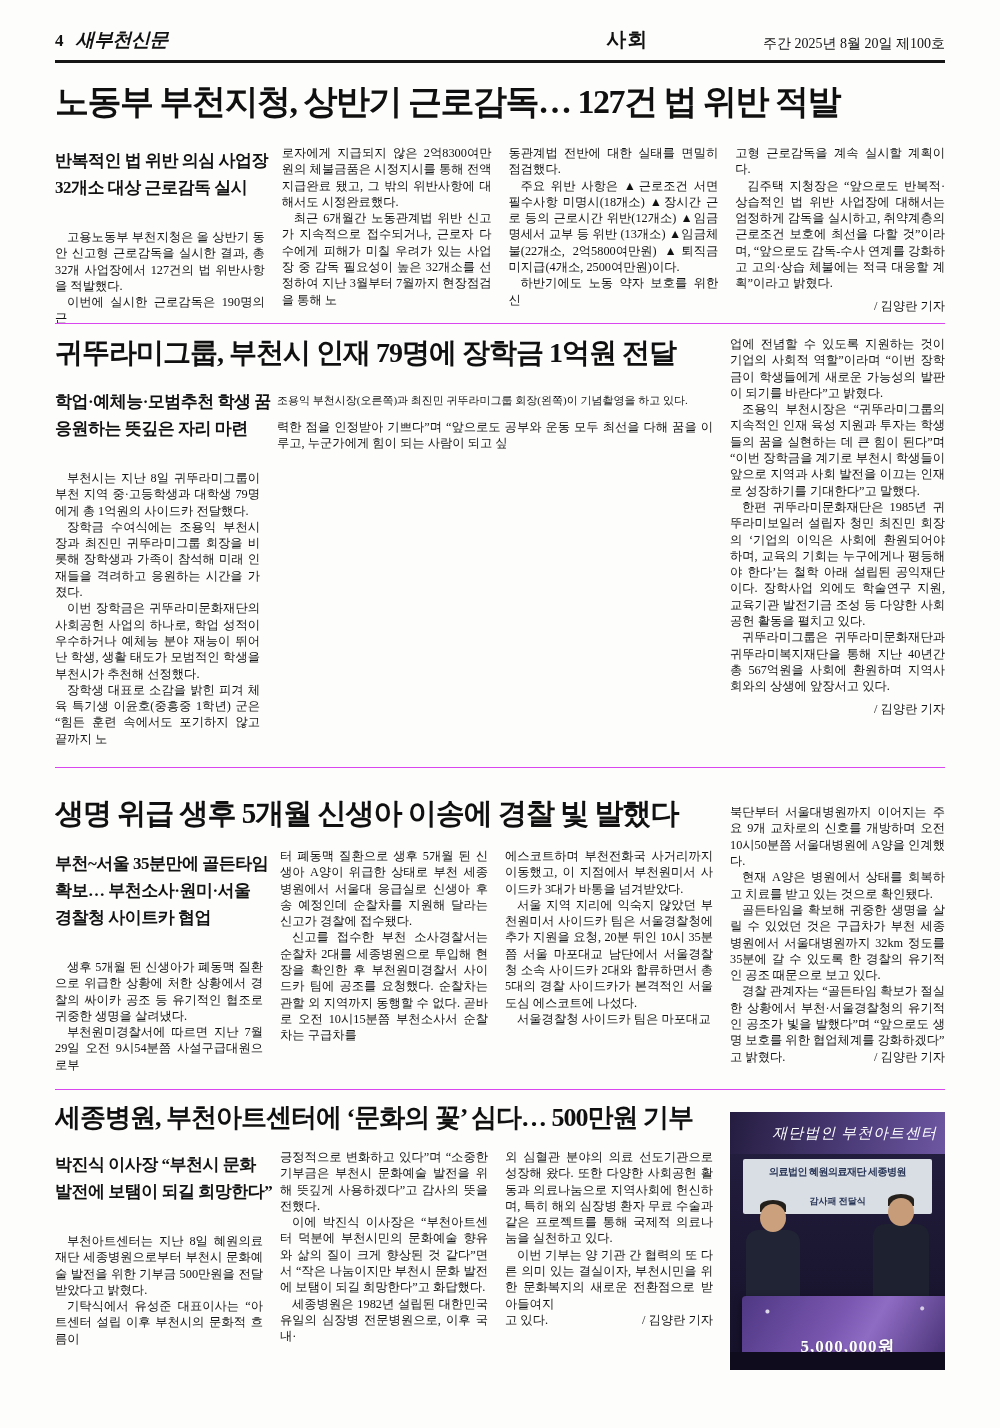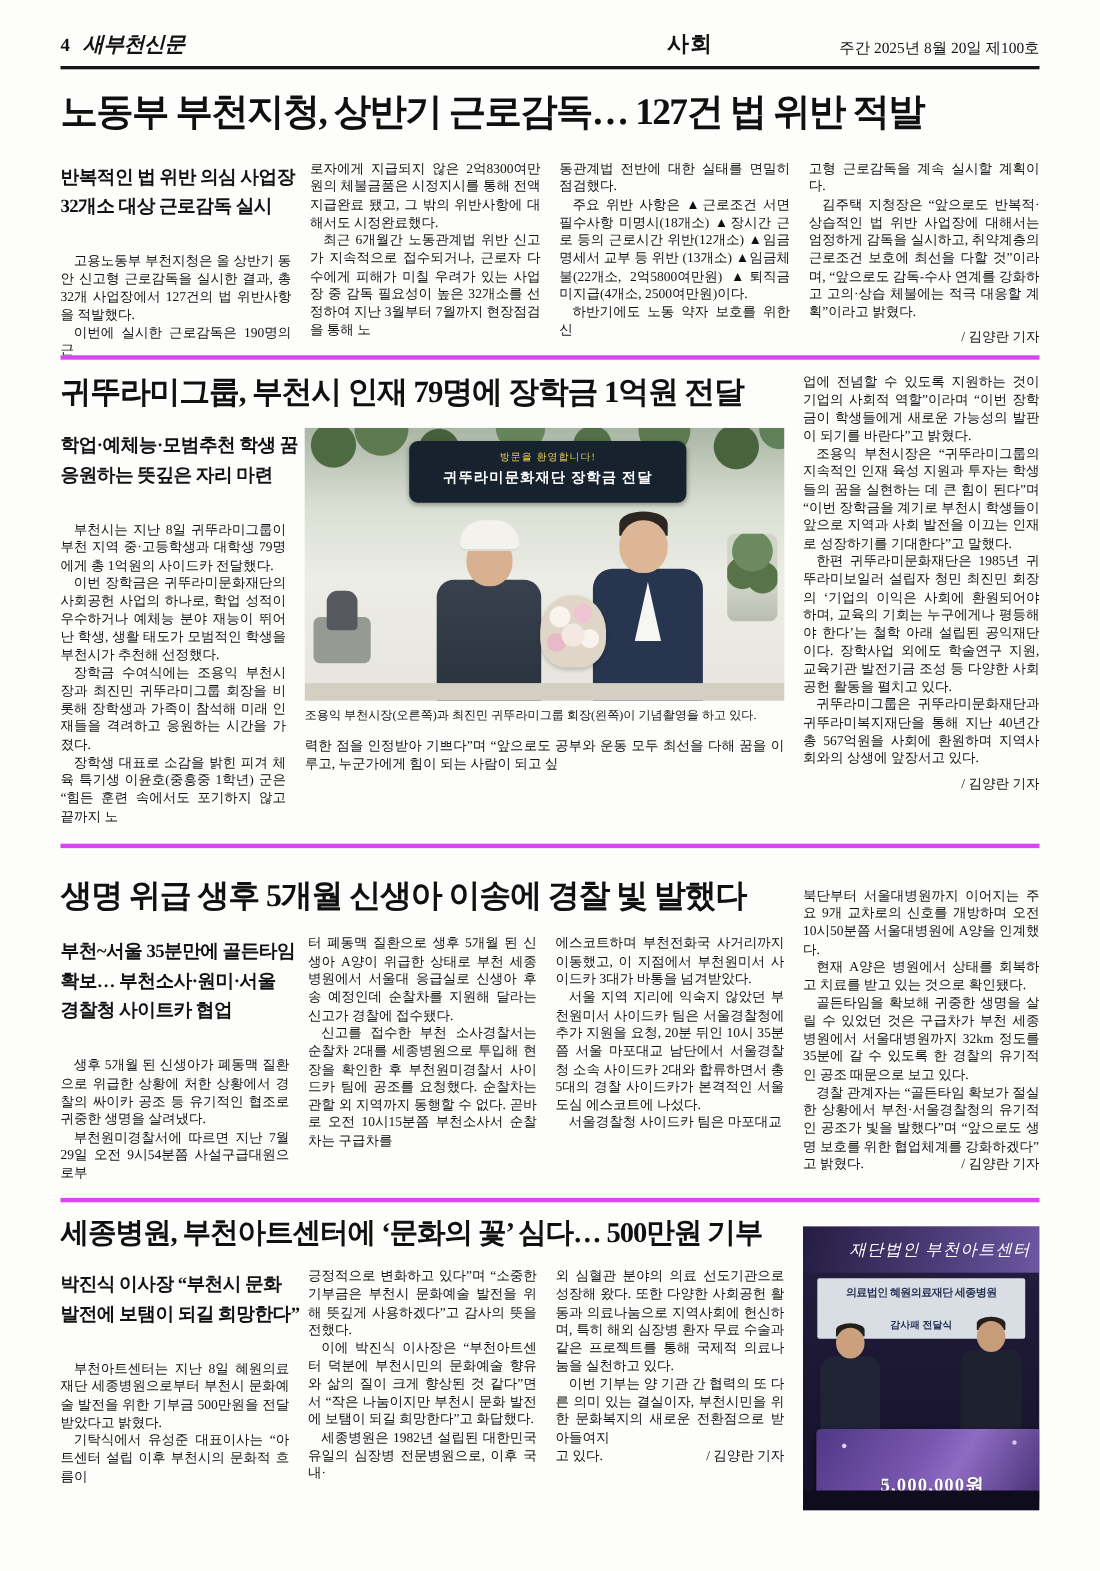--- a/index.html
+++ b/index.html
@@ -9,21 +9,21 @@
 
   
   .masthead { display:flex; align-items:flex-end; border-bottom:3px solid #161616; padding-bottom:7px; }
   .m-left { flex:1; display:flex; gap:12px; align-items:baseline; }
   .page-num { font-size:17px; font-weight:bold; }
   .paper-name { font-size:19px; font-weight:bold; font-style:italic; letter-spacing:-0.5px; }
   .m-center { flex:1; text-align:right; font-size:20px; font-weight:bold; letter-spacing:1px; }
   .m-right { flex:1; text-align:right; font-size:14px; }
 
   
-  section.article { border-top:4px solid #d946ef; }
+  section.article { border-top:1px solid #d946ef; }
   section#art1 { border-top:none; }
   .headline { font-weight:bold; white-space:nowrap; color:#101010; }
   .h1 { font-size:34px; letter-spacing:-1.5px; margin:16px 0 20px; }
   .h2 { font-size:28px; letter-spacing:-1px; margin:10px 0 14px; }
   .h3 { font-size:29px; letter-spacing:-1px; margin:10px 0 14px; }
   .h4 { font-size:26px; letter-spacing:-1px; margin:10px 0 14px; }
   .cols { display:flex; gap:17px; }
   .col { flex:1; min-width:0; }
   p.para { margin:0; font-size:12.3px; line-height:16.3px; text-align:justify; text-indent:12px; word-break:break-all; }
   p.cont { text-indent:0; }
@@ -162,44 +162,25 @@
   <section class="article" id="art2">
     <div class="left-wrap">
       <h2 class="headline h2">귀뚜라미그룹, 부천시 인재 79명에 장학금 1억원 전달</h2>
       <div class="art2-body">
         <div class="art2-c1">
           <div class="subhead">
             <div>학업·예체능·모범추천 학생 꿈</div>
             <div>응원하는 뜻깊은 자리 마련</div>
           </div>
           <p class="para">부천시는 지난 8일 귀뚜라미그룹이 부천 지역 중·고등학생과 대학생 79명에게 총 1억원의 사이드카 전달했다.</p>
+          <p class="para">장학금 수여식에는 조용익 부천시장과 최진민 귀뚜라미그룹 회장을 비롯해 장학생과 가족이 참석해 미래 인재들을 격려하고 응원하는 시간을 가졌다.</p>
           <p class="para">이번 장학금은 귀뚜라미문화재단의 사회공헌 사업의 하나로, 학업 성적이 우수하거나 예체능 분야 재능이 뛰어난 학생, 생활 태도가 모범적인 학생을 부천시가 추천해 선정했다.</p>
-          <p class="para">장학금 수여식에는 조용익 부천시장과 최진민 귀뚜라미그룹 회장을 비롯해 장학생과 가족이 참석해 미래 인재들을 격려하고 응원하는 시간을 가졌다.</p>
           <p class="para">장학생 대표로 소감을 밝힌 피겨 체육 특기생 이윤호(중흥중 1학년) 군은 “힘든 훈련 속에서도 포기하지 않고 끝까지 노</p>
         </div>
         <div class="art2-mid">
-          <div class="photo1">
-            <div class="p1-foliage"></div>
-            <div class="p1-screen">
-              <div class="p1-screen-l1">방문을 환영합니다!</div>
-              <div class="p1-screen-l2">귀뚜라미문화재단 장학금 전달</div>
-            </div>
-            <div class="p1-bench"></div>
-            <div class="p1-sitter"></div>
-            <div class="p1-plant"></div>
-            <div class="p1-man1"></div>
-            <div class="p1-head1"></div>
-            <div class="p1-cap1"></div>
-            <div class="p1-man2"></div>
-            <div class="p1-shirt2"></div>
-            <div class="p1-hair2"></div>
-            <div class="p1-head2"></div>
-            <div class="p1-bouquet"></div>
-            <div class="p1-floor"></div>
-          </div>
           <div class="caption">조용익 부천시장(오른쪽)과 최진민 귀뚜라미그룹 회장(왼쪽)이 기념촬영을 하고 있다.</div>
           <div class="mid-cols">
             <div class="col">
               <p class="para cont">력한 점을 인정받아 기쁘다”며 “앞으로도 공부와 운동 모두 최선을 다해 꿈을 이루고, 누군가에게 힘이 되는 사람이 되고 싶</p>
             </div>
           </div>
         </div>
       </div>
     </div>
     <div class="right-col">

